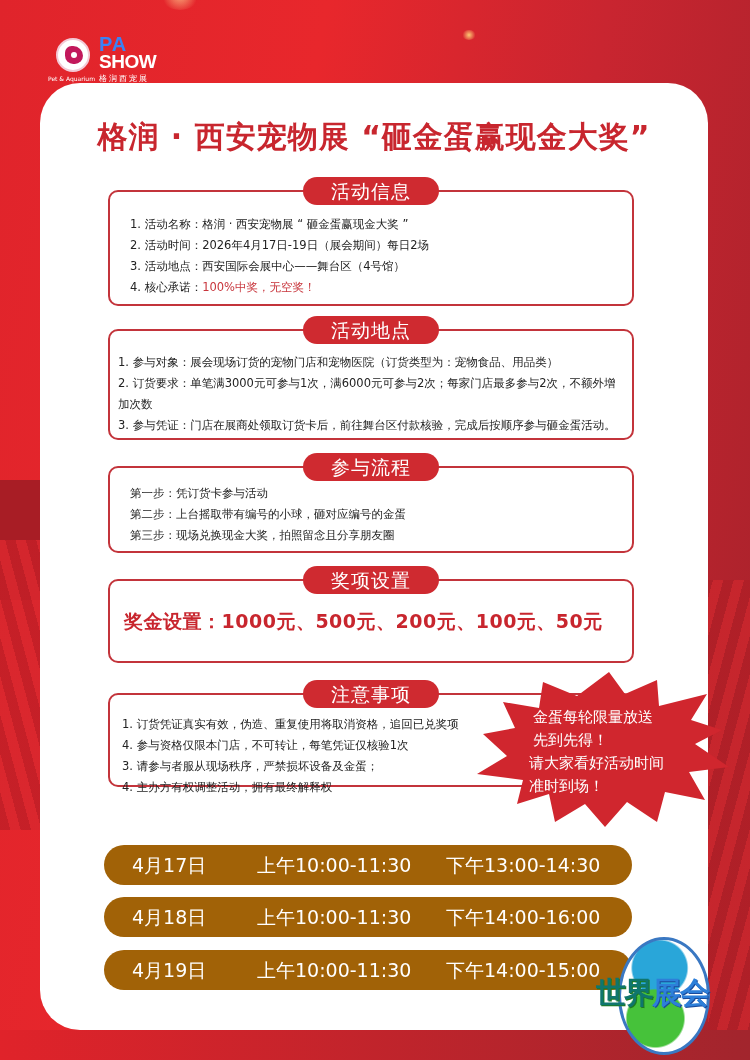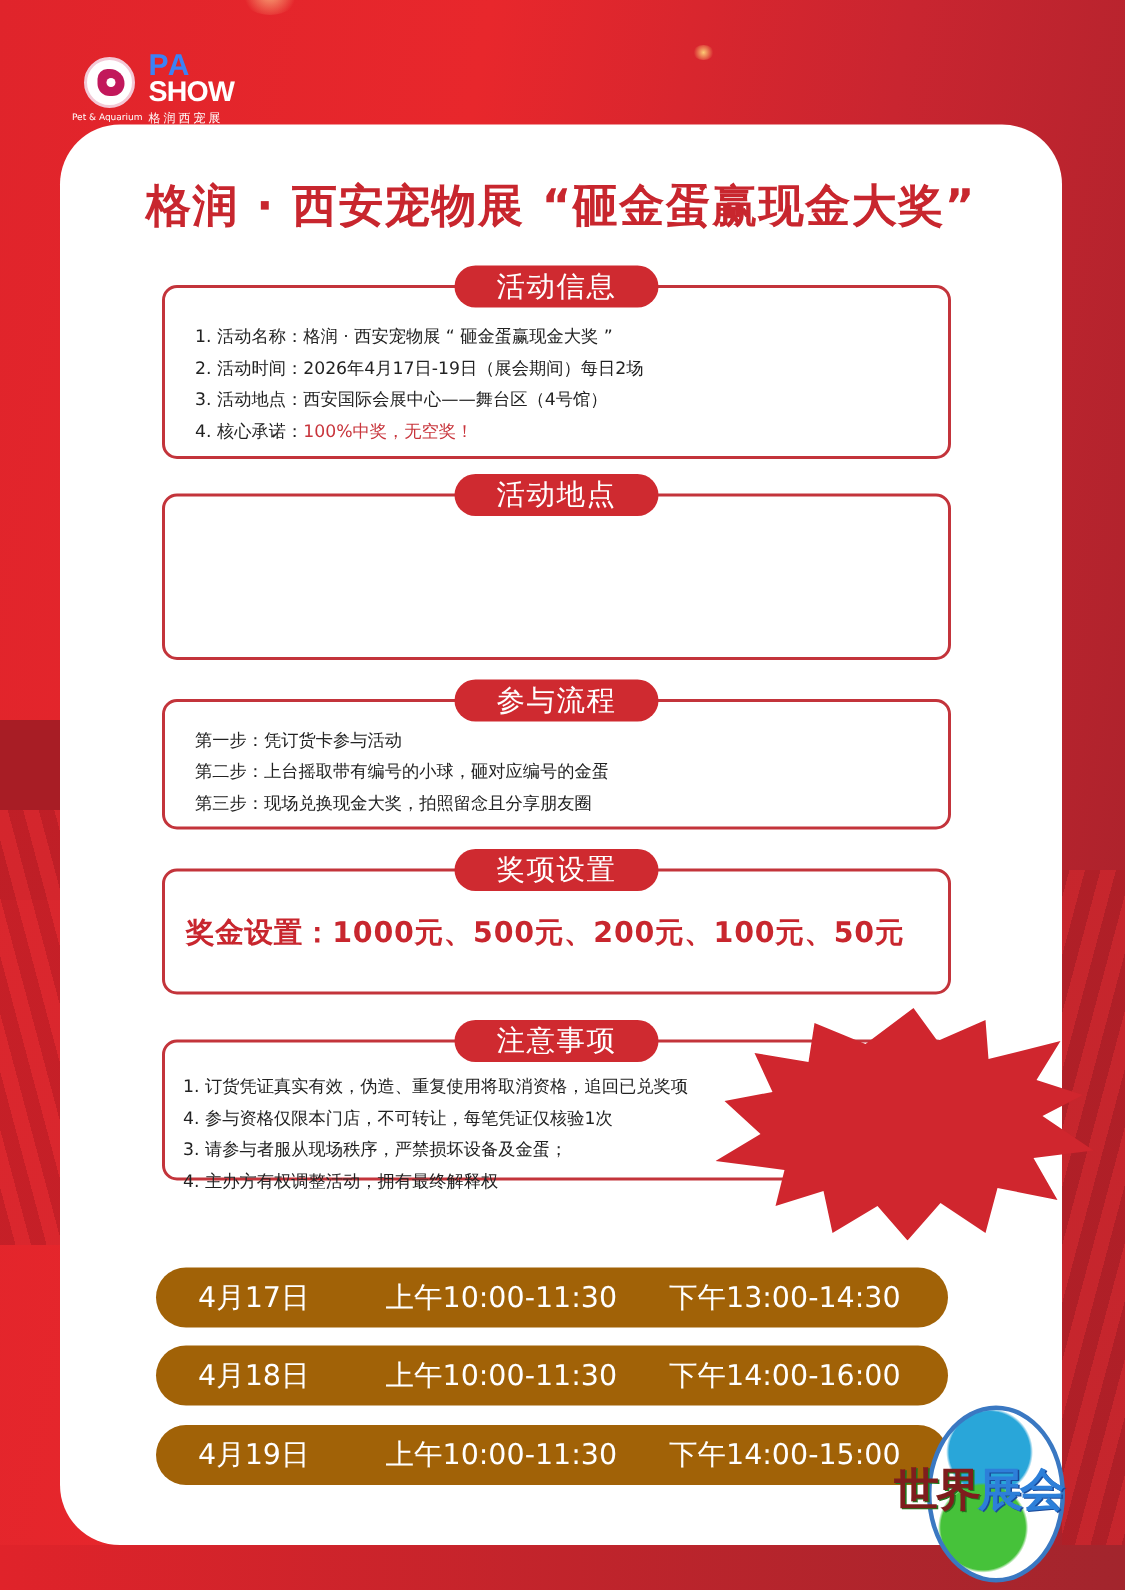--- a/index.html
+++ b/index.html
@@ -68,21 +68,21 @@
   .pill .pm { position:absolute; left:342px; }
 
   
   .wm { position:absolute; left:596px; top:937px; width:152px; height:120px; }
   .wm-globe { position:absolute; left:22px; top:0; width:92px; height:118px; border-radius:50%;
     background: radial-gradient(circle at 40% 70%, #46c23a 0 30%, rgba(255,255,255,0) 32%),
                 radial-gradient(circle at 45% 25%, #29a6d9 0 28%, rgba(255,255,255,0) 30%), #fff;
     border:3px solid #3a78c2; box-sizing:border-box; }
   .wm-text { position:absolute; left:0; top:36px; font-size:30px; font-weight:bold; white-space:nowrap; letter-spacing:-2px;
     color:#2d7fd9; text-shadow: 1px 1px 0 #1a4a9a; }
-  .wm-text .g { color:#7f1d1d; text-shadow:1px 1px 0 #1f7a1f; }
+  .wm-text .g { color:#0f766e; text-shadow:1px 1px 0 #1f7a1f; }
 </style>
 </head>
 <body>
 
 <div class="bg-glow1"></div>
 <div class="bg-glow2"></div>
 <div class="bg-dark-left"></div>
 <div class="bg-curtain-left"></div>
 <div class="bg-curtain-right"></div>
 <div class="bg-bottom"></div>
@@ -103,20 +103,25 @@
     <div class="list" style="top:22px; left:20px;">
       <div class="row">1. 活动名称：格润 · 西安宠物展 “ 砸金蛋赢现金大奖 ”</div>
       <div class="row">2. 活动时间：2026年4月17日-19日（展会期间）每日2场</div>
       <div class="row">3. 活动地点：西安国际会展中心——舞台区（4号馆）</div>
       <div class="row"><span>4. 核心承诺：</span><span class="red">100%中奖，无空奖！</span></div>
     </div>
   </div>
 
   <div class="section" style="top:246px; height:111px;">
     <div class="section-tag">活动地点</div>
+    <div class="list" style="top:21px; left:8px; right:6px;">
+      <div class="row">1. 参与对象：展会现场订货的宠物门店和宠物医院（订货类型为：宠物食品、用品类）</div>
+      <div class="row wrap">2. 订货要求：单笔满3000元可参与1次，满6000元可参与2次；每家门店最多参与2次，不额外增加次数</div>
+      <div class="row">3. 参与凭证：门店在展商处领取订货卡后，前往舞台区付款核验，完成后按顺序参与砸金蛋活动。</div>
+    </div>
   </div>
 
   <div class="section" style="top:383px; height:87px;">
     <div class="section-tag">参与流程</div>
     <div class="list" style="top:15px; left:20px;">
       <div class="row">第一步：凭订货卡参与活动</div>
       <div class="row">第二步：上台摇取带有编号的小球，砸对应编号的金蛋</div>
       <div class="row">第三步：现场兑换现金大奖，拍照留念且分享朋友圈</div>
     </div>
   </div>
@@ -154,18 +159,24 @@
     <span class="pm">下午14:00-15:00</span>
   </div>
 </div>
 
 <div class="burst">
   <svg width="255" height="155" viewBox="0 0 255 155">
     <polygon fill="#d0262e" points="
       132,0 148,22 180,8 182,34 230,22 214,48 245,58 218,72 252,95 212,100 228,128 188,120
       180,150 150,130 128,155 108,132 78,150 72,122 40,132 46,108 0,102 30,84 6,62 38,56 26,30 62,36 66,10 100,24"></polygon>
   </svg>
+  <div class="burst-text">
+    <div class="b1">金蛋每轮限量放送</div>
+    <div class="b1">先到先得！</div>
+    <div>请大家看好活动时间</div>
+    <div>准时到场！</div>
+  </div>
 </div>
 
 <div class="wm">
   <div class="wm-globe"></div>
   <div class="wm-text"><span class="g">世界</span><span>展会</span></div>
 </div>
 
 </body></html>

